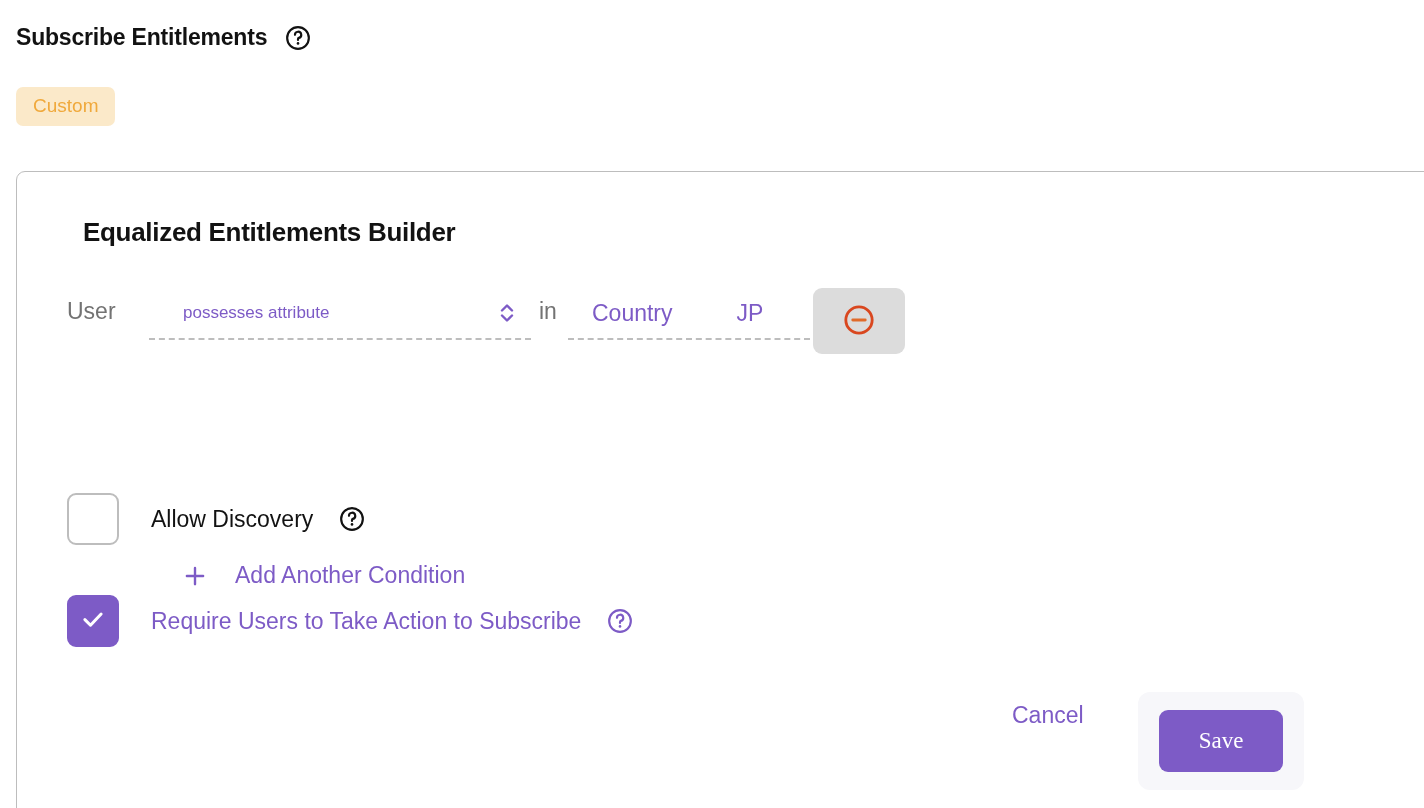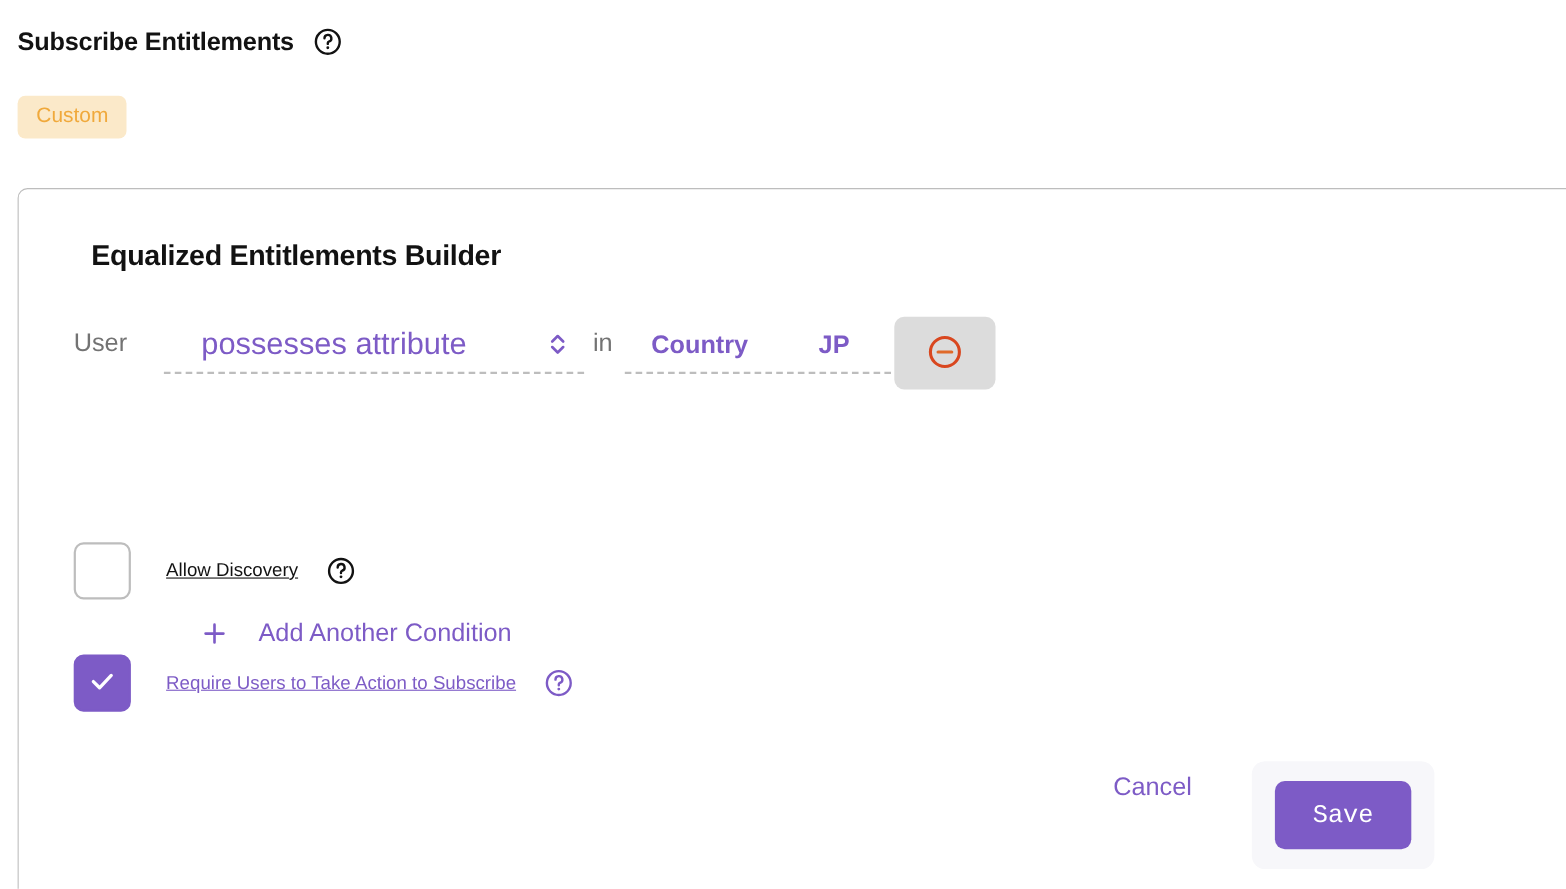--- a/index.html
+++ b/index.html
@@ -109,21 +109,21 @@
     align-items: center;
     justify-content: space-between;
     width: 382px;
     height: 52px;
     border-bottom: 2px dashed #bdbdbd;
     box-sizing: border-box;
     padding: 0 14px 0 34px;
     cursor: pointer;
   }
   .select-field .value {
-    font-size: 28px;
+    font-size: 17px;
     color: #7d5bc6;
     white-space: nowrap;
   }
   .stepper-icon {
     width: 20px;
     height: 32px;
     flex: none;
     display: block;
   }
 
@@ -137,21 +137,20 @@
     box-sizing: border-box;
     padding: 0 0 0 24px;
     gap: 64px;
     cursor: pointer;
   }
   .value-field .attr,
   .value-field .val {
     font-size: 23px;
     color: #7d5bc6;
     white-space: nowrap;
-    font-weight: bold;
   }
 
   .remove-btn {
     width: 92px;
     height: 66px;
     background: #dcdcdc;
     border: none;
     border-radius: 9px;
     display: flex;
     align-items: center;
@@ -208,24 +207,23 @@
     background: #ffffff;
     border: 2px solid #bdbdbd;
   }
   .checkbox.checked {
     background: #7d5bc6;
     border: 2px solid #7d5bc6;
   }
   .check-glyph { display: block; }
 
   .check-label {
-    font-size: 17px;
+    font-size: 23px;
     white-space: nowrap;
     margin-left: 32px;
-    text-decoration: underline;
   }
   .check-label.dark { color: #121212; }
   .check-label.purple { color: #7d5bc6; }
 
   .check-row .help-icon { margin-left: 26px; }
 
   
   .cancel-btn {
     position: absolute;
     left: 979px;
@@ -252,21 +250,21 @@
     justify-content: center;
   }
   .save-btn {
     width: 124px;
     height: 62px;
     background: #7d5bc6;
     color: #ffffff;
     font-size: 23px;
     border: none;
     border-radius: 9px;
-    font-family: Liberation Mono, monospace;
+    font-family: Liberation Serif, serif;
     cursor: pointer;
   }
 </style>
 </head>
 <body>
 
 <div class="page">
 
   <div class="page-header">
     <div class="page-title">Subscribe Entitlements</div>

